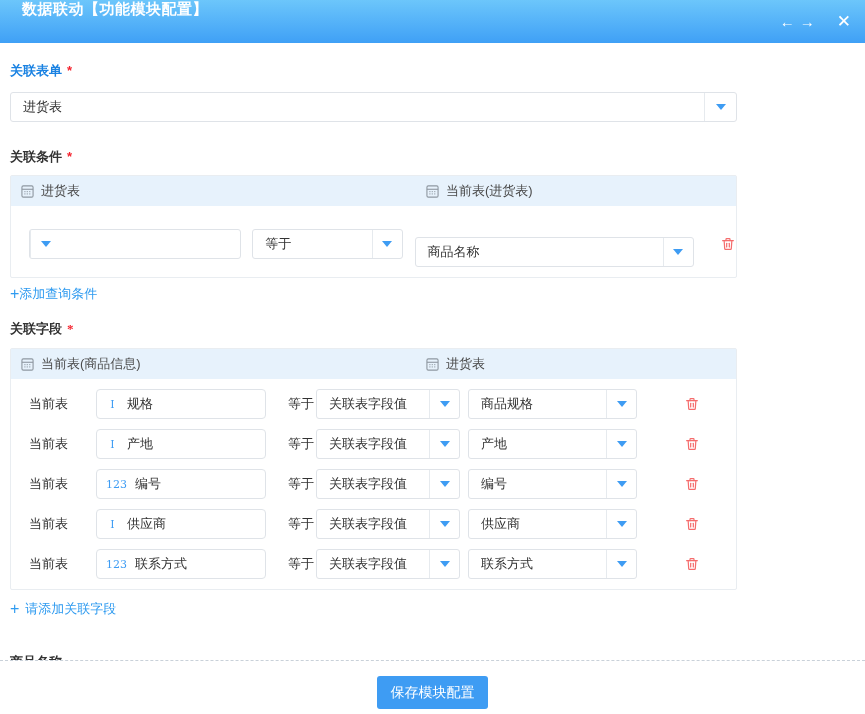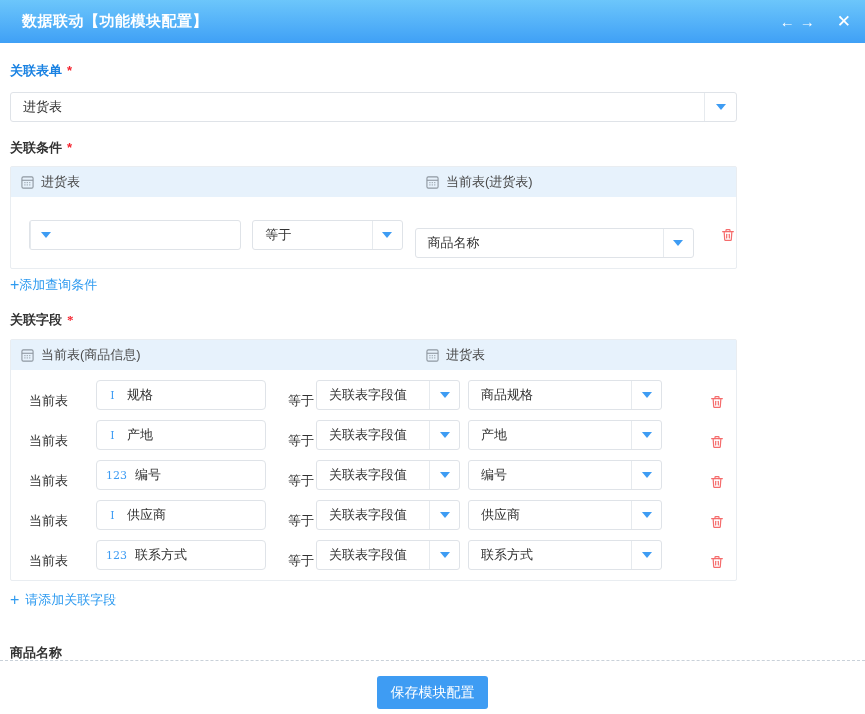--- a/index.html
+++ b/index.html
@@ -7,69 +7,69 @@
   body {
     font-family: "Liberation Sans", "DejaVu Sans", sans-serif;
     background: #ffffff;
     color: #333;
     overflow: hidden;
   }
   
   .hdr {
     height: 43px;
     background: linear-gradient(180deg, #6cc6fb 0%, #3fa0f6 100%);
-    display: flex; align-items: center;
+    display: flex; 
     padding: 0 14px 0 22px;
   }
   .hdr-title { color: #fff; font-size: 15px; font-weight: bold; letter-spacing: .5px; flex: 1; }
   .hdr-actions { display: flex; align-items: center; gap: 22px; }
   .resize-toggle { color: #fff; font-size: 15px; font-weight: bold; cursor: pointer; display: flex; gap: 5px; }
   .close-x { color: #fff; font-size: 17px; font-weight: bold; cursor: pointer; line-height: 1; }
   
   .content {
     position: relative;
     height: 617px;
     overflow: hidden;
     padding: 0 128px 0 10px;
   }
   .sec-label { font-size: 13px; line-height: 16px; color: #333; font-weight: bold; }
   .sec-label .req { color: #f5222d; margin-left: 5px; }
   .sec-label.blue { color: #1a82e2; margin-top: 20px; }
   .lbl-1 { margin-top: 17px; }
-  .lbl-2 { margin-top: 18px; }
+  .lbl-2 { margin-top: 27px; }
   .lbl-3 { margin-top: 18px; font-family: Liberation Serif, serif; }
   .lbl-4 { margin-top: 36px; font-weight: bold; }
   
   .select {
     display: inline-flex; align-items: stretch;
     height: 30px; background: #fff;
     border: 1px solid #dfe3e8; border-radius: 3px;
     font-size: 13px; color: #333; cursor: pointer;
     vertical-align: top;
   }
   .sel-text { flex: 1; display: flex; align-items: center; padding-left: 12px; overflow: hidden; white-space: nowrap; }
   .caret-cell { width: 30px; border-left: 1px solid #e6eaee; display: flex; align-items: center; justify-content: center; }
   .caret { width: 0; height: 0; border-left: 5px solid transparent; border-right: 5px solid transparent; border-top: 6px solid #3e9cf3; }
   .select.big { display: flex; width: 727px; margin-top: 13px; }
   .select.big .caret-cell { width: 32px; }
   .w215 { width: 215px; } .w153 { width: 153px; } .w257 { width: 284px; margin-top: 16px; }
-  .w144 { width: 144px; } .w183 { width: 194px; }
+  .w144 { width: 144px; } .w183 { width: 169px; }
   
   .tbl { width: 727px; border: 1px solid #e9edf1; border-radius: 2px; background: #fff; }
   .tbl-1 { margin-top: 10px; }
   .tbl-2 { margin-top: 11px; }
   .thead { position: relative; height: 30px; background: #e7f2fc; display: flex; align-items: center; padding-left: 10px; font-size: 13px; color: #4a4a4a; }
   .th { display: flex; align-items: center; gap: 7px; }
   .th.col2 { position: absolute; left: 415px; justify-content: center; }
   .form-ico { display: inline-flex; }
   .cond-body { padding: 15px 0 10px 18px; }
   .cond-row { display: flex; align-items: center; }
   .cond-row .gap { width: 12px; }
   .fields-body { padding: 10px 0 10px 18px; }
-  .frow { display: flex; align-items: flex-end; height: 30px; margin-bottom: 10px; }
+  .frow { display: flex; align-items: center; height: 30px; margin-bottom: 10px; }
   .frow:last-child { margin-bottom: 0; }
   .prefix { width: 67px; font-size: 13px; color: #333; }
   .fieldbox {
     width: 170px; height: 30px; border: 1px solid #dfe3e8; border-radius: 4px;
     display: flex; align-items: center; padding-left: 9px; gap: 8px;
     font-size: 13px; color: #333; background: #fff; cursor: pointer;
   }
   .type-badge { font-family: "DejaVu Serif", serif; color: #3e9cf3; font-size: 11px; line-height: 1; min-width: 13px; text-align: center; }
   .op { margin-left: 22px; width: 28px; font-size: 13px; color: #333; }
   .frow .select.w144 { margin-left: 0; }

